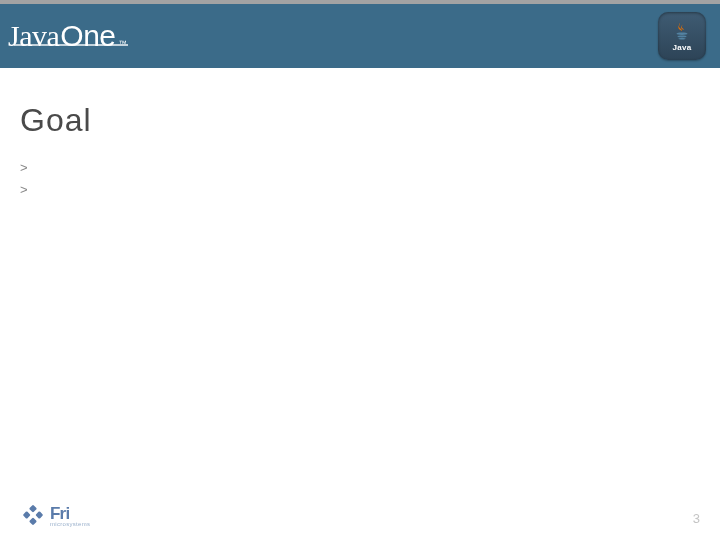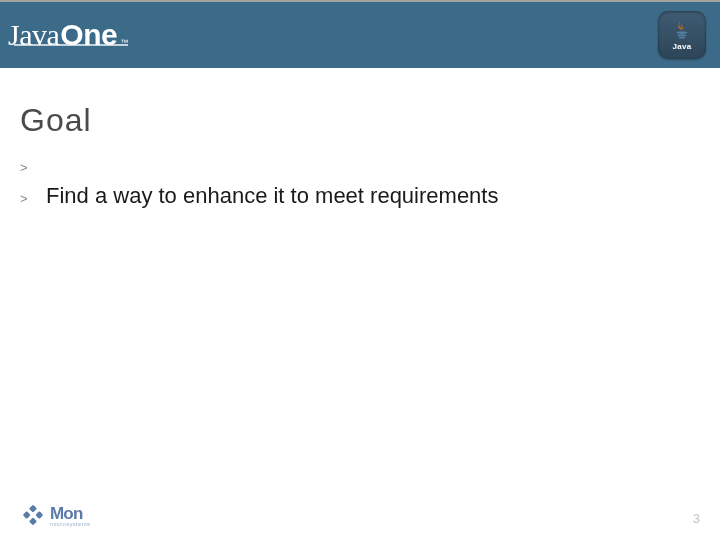--- a/index.html
+++ b/index.html
@@ -1,21 +1,21 @@
 <!DOCTYPE html>
 <html><head>
   <meta charset="utf-8">
   <style>
     * { margin: 0; padding: 0; box-sizing: border-box; }
     html, body { width: 720px; height: 540px; font-family: "Segoe UI", Arial, sans-serif; background: #fff; overflow: hidden; }
     .slide { width: 720px; height: 540px; position: relative; display: flex; flex-direction: column; }
-    .header-bar { height: 68px; background: #3b6b89; border-top: 2px solid #a3a3a3; display: flex; align-items: center; justify-content: space-between; padding: 0 14px 0 8px; }
+    .header-bar { height: 68px; background: #3b6b89; border-top: 4px solid #a3a3a3; display: flex; align-items: center; justify-content: space-between; padding: 0 14px 0 8px; }
     .logo-left { display: flex; align-items: baseline; color: #fff; }
     .logo-java { font-family: Georgia, "Times New Roman", serif; font-weight: 400; font-size: 30px; letter-spacing: -0.5px; }
-    .logo-one { font-family: Arial, sans-serif; font-weight: 700; font-size: 30px; margin-left: 1px; letter-spacing: -0.5px; }
+    .logo-one { font-family: Arial, sans-serif; font-weight: 400; font-size: 30px; margin-left: 1px; letter-spacing: -0.5px; }
     .logo-tm { font-size: 8px; vertical-align: super; margin-left: 3px; }
     .logo-underline { position: absolute; top: 44px; left: 14px; width: 114px; height: 2px; background: rgba(255,255,255,0.7); }
     .logo-right { width: 48px; height: 48px; background: linear-gradient(#3f5c73,#2d4457); border-radius: 10px; display: flex; flex-direction: column; align-items: center; justify-content: center; box-shadow: 0 1px 3px rgba(0,0,0,0.4) inset, 0 1px 2px rgba(0,0,0,0.3); }
     .java-cup { width: 22px; height: 22px; display: flex; align-items: center; justify-content: center; }
     .java-cup svg { width: 22px; height: 22px; }
     .logo-right-text { color: #fff; font-size: 8px; font-weight: 600; margin-top: 1px; letter-spacing: 0.3px; }
     .body { flex: 1; padding: 34px 20px 0 20px; position: relative; }
     .title { font-size: 32px; color: #4a4a4a; font-weight: 400; letter-spacing: 1px; margin-bottom: 20px; }
     .bullets { list-style: none; }
     .bullets li { display: flex; align-items: baseline; font-size: 22px; color: #1a1a1a; line-height: 1.4; margin-bottom: 4px; }
@@ -53,37 +53,36 @@
   </div>
 
   <div class="body">
     <h1 class="title">Goal</h1>
     <ul class="bullets">
       <li>
         <span class="bullet-marker">&gt;</span>
       </li>
       <li>
         <span class="bullet-marker">&gt;</span>
-        <span>Find a way to enhance it to meet requirements</span>
       </li>
     </ul>
   </div>
 
   <div class="footer">
     <div class="sun-logo">
       <div class="sun-mark">
         <svg viewBox="0 0 32 32">
           <g transform="translate(16,16) rotate(45)">
             <rect x="-9" y="-9" width="7" height="7" rx="1.5" fill="#5a7baa"></rect>
             <rect x="2" y="-9" width="7" height="7" rx="1.5" fill="#5a7baa"></rect>
             <rect x="-9" y="2" width="7" height="7" rx="1.5" fill="#5a7baa"></rect>
             <rect x="2" y="2" width="7" height="7" rx="1.5" fill="#5a7baa"></rect>
           </g>
         </svg>
       </div>
       <div>
-        <div class="sun-text">Mon</div>
+        <div class="sun-text">Fri</div>
         <div class="sun-sub">microsystems</div>
       </div>
     </div>
     <div class="page-num">3</div>
   </div>
 </div>
 
 </body></html>

